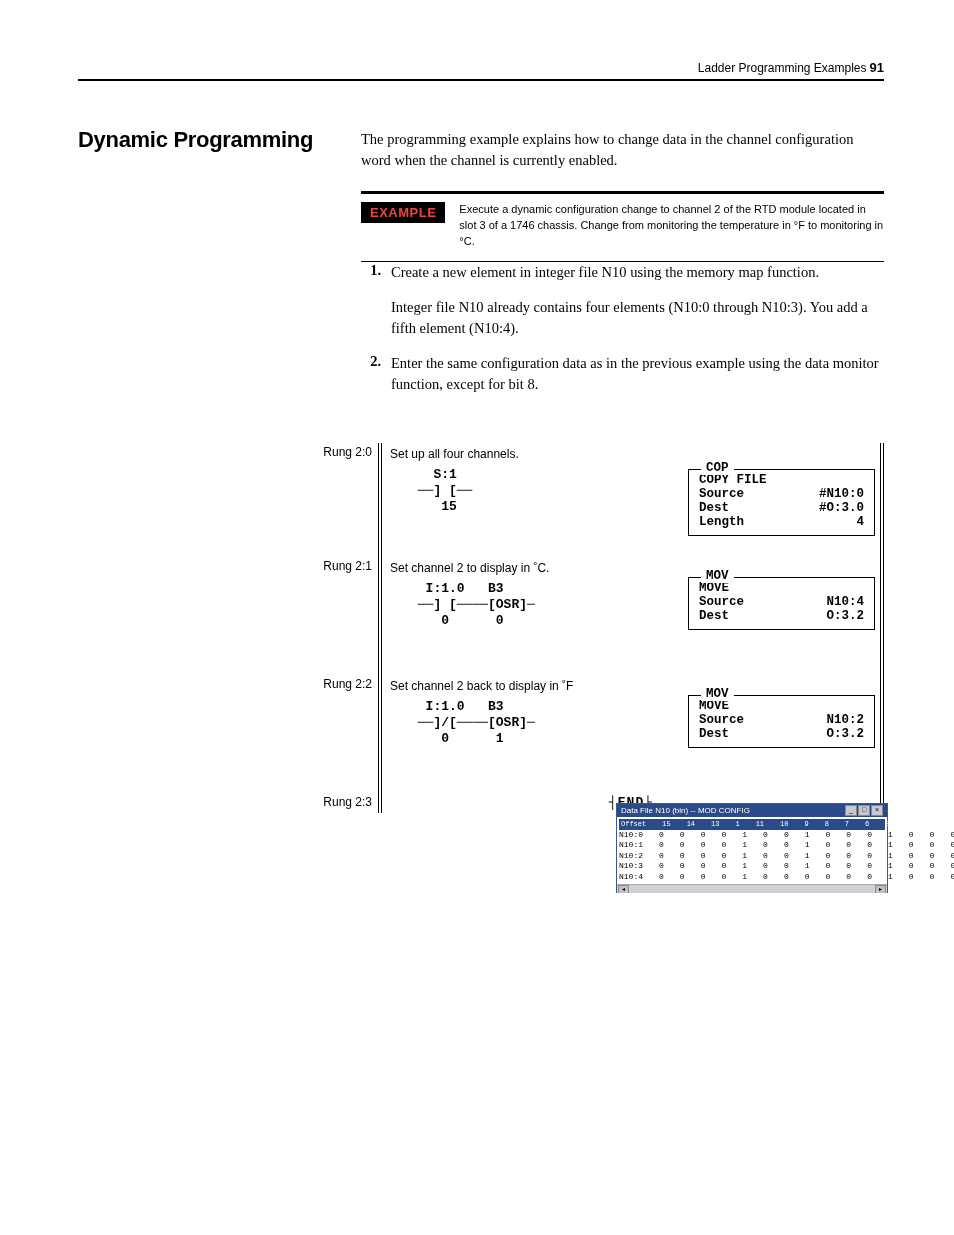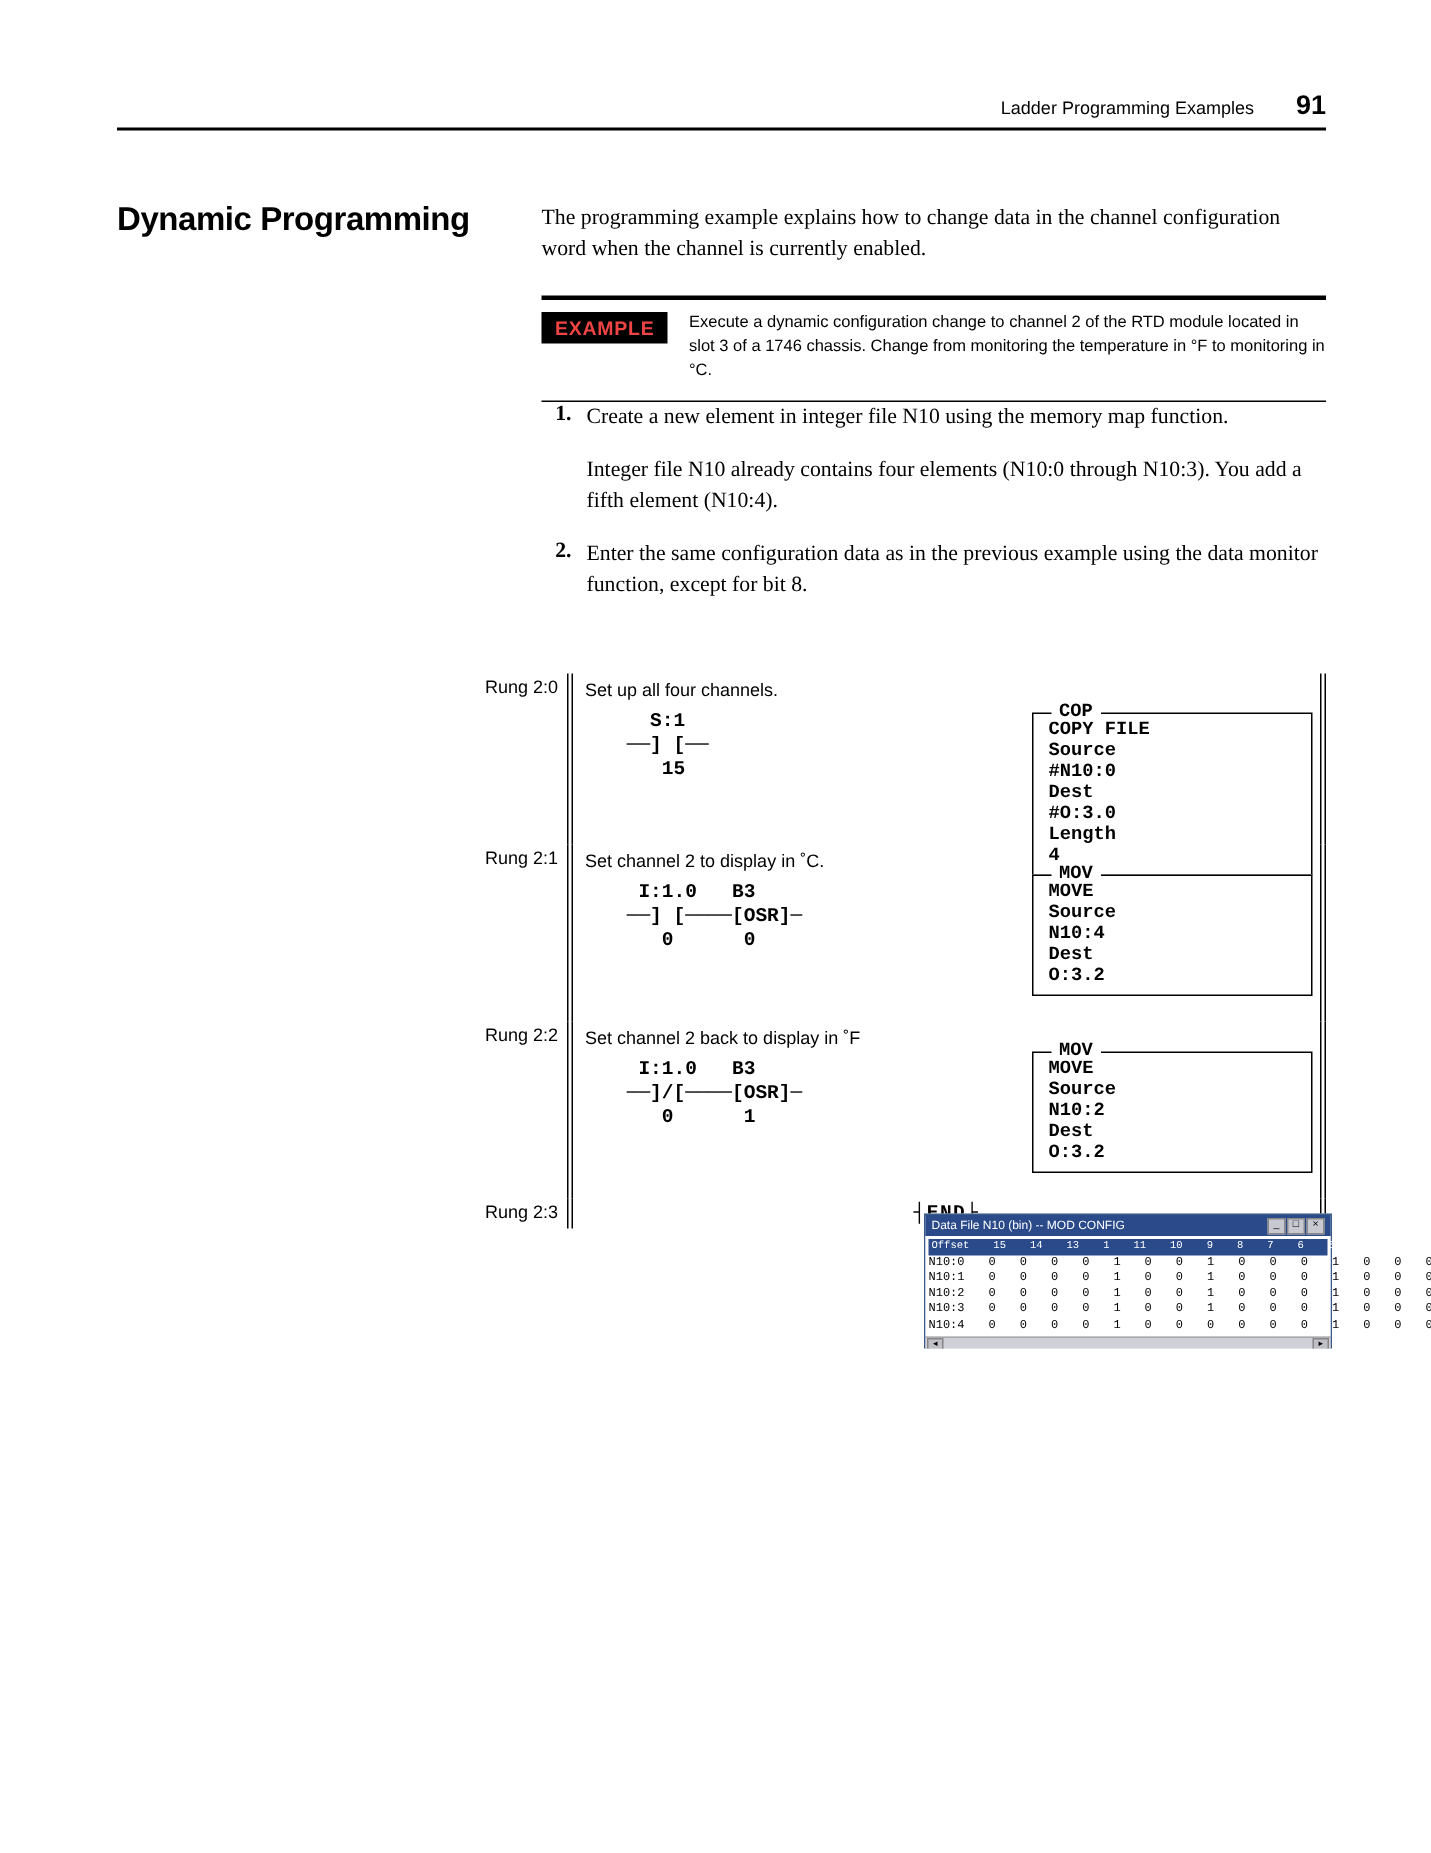--- a/index.html
+++ b/index.html
@@ -14,23 +14,23 @@
   }
   .top-header {
     display: flex;
     justify-content: flex-end;
     align-items: baseline;
     font-family: Arial, Helvetica, sans-serif;
     font-size: 12px;
     border-bottom: 2px solid #000;
     padding-bottom: 4px;
     margin-bottom: 48px;
-    gap: 28px;
-  }
-  .page-num { font-weight: bold; font-size: 18px; }
+    gap: 3px;
+  }
+  .page-num { font-weight: bold; font-size: 13px; }
   .two-col {
     display: flex;
     gap: 28px;
     margin-bottom: 20px;
   }
   .side-heading {
     font-family: Arial, Helvetica, sans-serif;
     font-weight: bold;
     font-size: 22px;
     width: 255px;
@@ -125,21 +125,21 @@
     width: 165px;
     background: #fff;
   }
   .instr-box .title {
     position: absolute;
     top: -9px;
     left: 12px;
     background: #fff;
     padding: 0 5px;
   }
-  .instr-box .kv { display: flex; justify-content: space-between; flex-direction: column; }
+  .instr-box .kv { display: flex; justify-content: space-between; }
   .end-rung {
     text-align: center;
     font-family: 'Courier New', monospace;
     font-weight: bold;
     font-size: 13px;
     padding-top: 2px;
     letter-spacing: 1px;
   }
   .end-rung::before, .end-rung::after {
     content: "";

